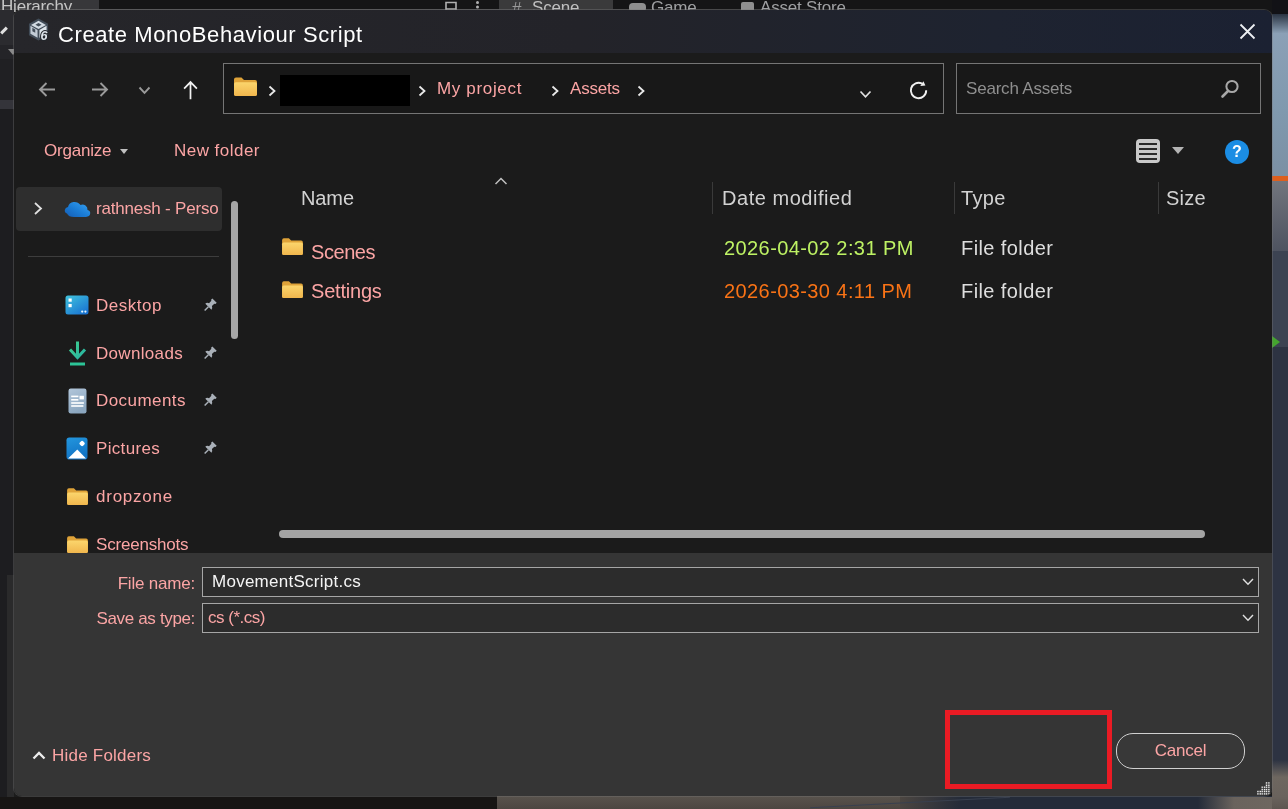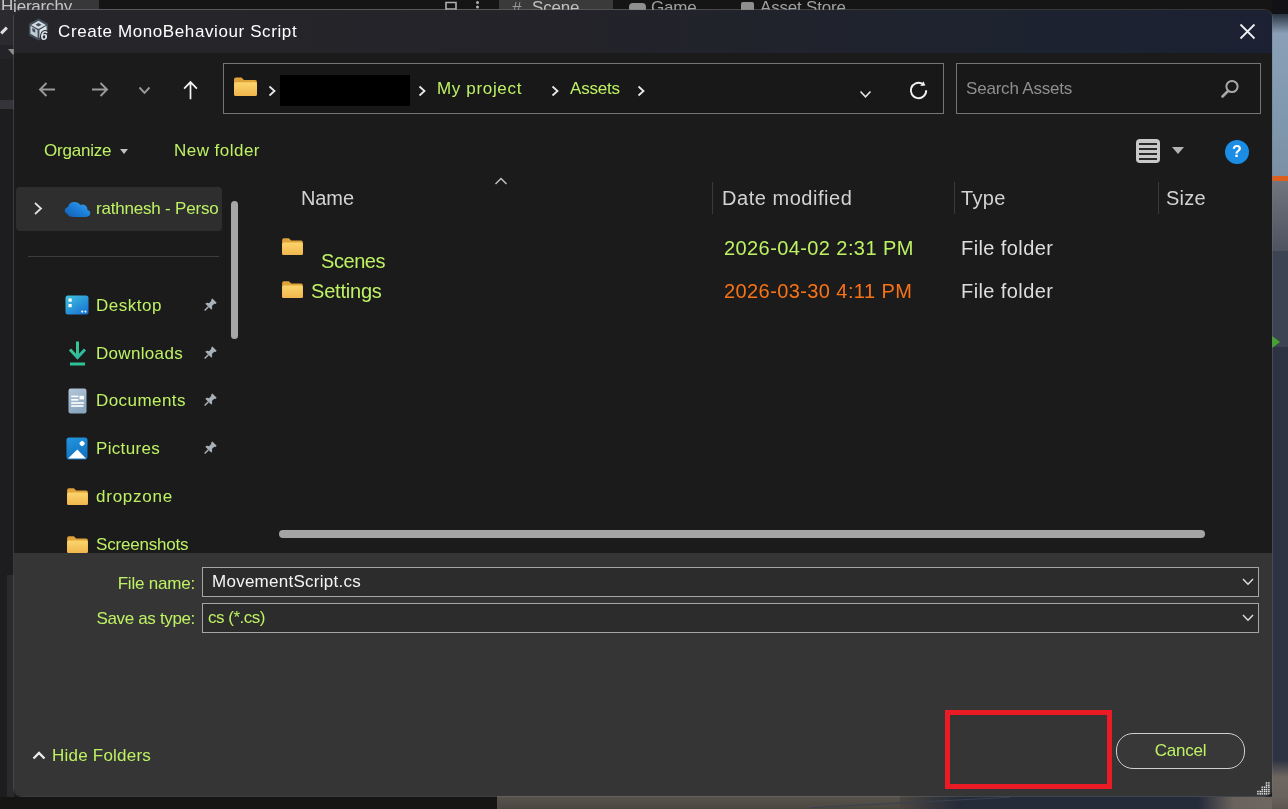--- a/index.html
+++ b/index.html
@@ -1,18 +1,18 @@
 <!DOCTYPE html>
 <html><head><meta charset="utf-8">
 <style>
   html,body{margin:0;padding:0;}
   body{width:1288px;height:809px;overflow:hidden;position:relative;background:#1c1c1c;
        font-family:"Liberation Sans",sans-serif;-webkit-font-smoothing:antialiased;}
   .a{position:absolute;}
-  .txt{color:#bef264;font-size:17px;letter-spacing:-0.2px;white-space:nowrap;}
+  .txt{color:#fca5a5;font-size:17px;letter-spacing:-0.2px;white-space:nowrap;}
   .sm{font-size:20px;}
 </style></head>
 <body>
 
 <div class="a" id="bg" style="left:0;top:0;width:1288px;height:809px;">
 
   <div class="a" style="left:0;top:0;width:1288px;height:12px;background:#151516;"></div>
   <div class="a" style="left:0;top:0;width:99px;height:9px;background:#37373a;"></div>
   <div class="a" style="left:499px;top:0;width:114px;height:9px;background:#3a3a3b;"></div>
   <div class="a" style="left:0;top:8.5px;width:880px;height:1.5px;background:linear-gradient(90deg,#48484a 0%,#48484a 60%,#2c2c2e 85%,rgba(30,30,32,0));"></div>
@@ -59,21 +59,21 @@
   <div class="a" style="left:0;top:0;width:1258px;height:43px;background:linear-gradient(90deg,#26262a 0%,#232329 45%,#1e2330 78%,#1b2132 100%);"></div>
   <svg class="a" style="left:13px;top:8px;" width="23" height="23" viewBox="0 0 24 24">
     <polygon points="12,0.5 22,6 22,18 12,23.5 2,18 2,6" fill="#414c58"></polygon>
     <polygon points="12,2.8 19.8,7.2 12,11.6 4.2,7.2" fill="#d2dbe3"></polygon>
     <polygon points="3.6,8.2 11,12.4 11,20.6 3.6,16.4" fill="#c2ccd6"></polygon>
     <polygon points="20.4,8.2 13,12.4 13,20.6 20.4,16.4" fill="#dde5eb"></polygon>
     <polygon points="12,5.2 15.2,7 12,8.8 8.8,7" fill="#414c58"></polygon>
     <polygon points="5.6,10.2 8.6,11.9 8.6,15.4 5.6,13.7" fill="#414c58"></polygon>
     <text x="17.6" y="23.2" font-family="Liberation Sans" font-size="13" font-weight="bold" font-style="italic" fill="#dfe6ec" text-anchor="middle" stroke="#23262b" stroke-width="2.2" paint-order="stroke">6</text>
   </svg>
-  <div class="a txt" style="left:44px;top:12px;font-size:17px;letter-spacing:0.6px;color:#fff;">Create MonoBehaviour Script</div>
+  <div class="a txt" style="left:44px;top:12px;font-size:22px;letter-spacing:0.6px;color:#fff;">Create MonoBehaviour Script</div>
   <svg class="a" style="left:1225px;top:13px;" width="17" height="17" viewBox="0 0 17 17">
     <path d="M1.5 1.5 L15.5 15.5 M15.5 1.5 L1.5 15.5" stroke="#eceff2" stroke-width="1.8"></path>
   </svg>
 
   <svg class="a" style="left:24px;top:70px;" width="19" height="19" viewBox="0 0 19 19">
     <path d="M17 9.5 H2.5 M8.5 3 L2 9.5 L8.5 16" stroke="#9a9a9a" stroke-width="1.9" fill="none"></path>
   </svg>
   <svg class="a" style="left:76px;top:70px;" width="19" height="19" viewBox="0 0 19 19">
     <path d="M2 9.5 H16.5 M10.5 3 L17 9.5 L10.5 16" stroke="#9a9a9a" stroke-width="1.9" fill="none"></path>
   </svg>
@@ -252,21 +252,21 @@
   <div class="a txt sm" style="left:947px;top:176.5px;color:#d2d2d2;letter-spacing:0.3px;">Type</div>
   <div class="a txt sm" style="left:1152px;top:176.5px;color:#d2d2d2;letter-spacing:0.23px;">Size</div>
   <div class="a" style="left:698px;top:172px;width:1px;height:32px;background:#3a3a3a;"></div>
   <div class="a" style="left:940px;top:172px;width:1px;height:32px;background:#3a3a3a;"></div>
   <div class="a" style="left:1144px;top:172px;width:1px;height:32px;background:#3a3a3a;"></div>
 
   <svg class="a" style="left:267px;top:227px;" width="23" height="19" viewBox="0 0 25 21">
     <path d="M1 3.5 Q1 1.5 3 1.5 L8.5 1.5 L11 4 L22 4 Q24 4 24 6 L24 18 Q24 20 22 20 L3 20 Q1 20 1 18 Z" fill="#dfa339"></path>
     <rect x="1" y="6.2" width="23" height="13.8" rx="1.8" fill="url(#fgrad)"></rect>
   </svg>
-  <div class="a txt sm" style="left:297px;top:240px;letter-spacing:-0.43px;margin-left:10px;">Scenes</div>
+  <div class="a txt sm" style="left:297px;top:231px;letter-spacing:-0.43px;">Scenes</div>
   <div class="a txt sm" style="left:710px;top:227px;color:#bef264;letter-spacing:0.41px;">2026-04-02 2:31 PM</div>
   <div class="a txt sm" style="left:947px;top:227px;color:#dedede;letter-spacing:0.41px;">File folder</div>
 
   <svg class="a" style="left:267px;top:270px;" width="23" height="19" viewBox="0 0 25 21">
     <path d="M1 3.5 Q1 1.5 3 1.5 L8.5 1.5 L11 4 L22 4 Q24 4 24 6 L24 18 Q24 20 22 20 L3 20 Q1 20 1 18 Z" fill="#dfa339"></path>
     <rect x="1" y="6.2" width="23" height="13.8" rx="1.8" fill="url(#fgrad)"></rect>
   </svg>
   <div class="a txt sm" style="left:297px;top:270px;">Settings</div>
   <div class="a txt sm" style="left:710px;top:270px;color:#f97316;letter-spacing:0.41px;">2026-03-30 4:11 PM</div>
   <div class="a txt sm" style="left:947px;top:270px;color:#dedede;letter-spacing:0.41px;">File folder</div>

